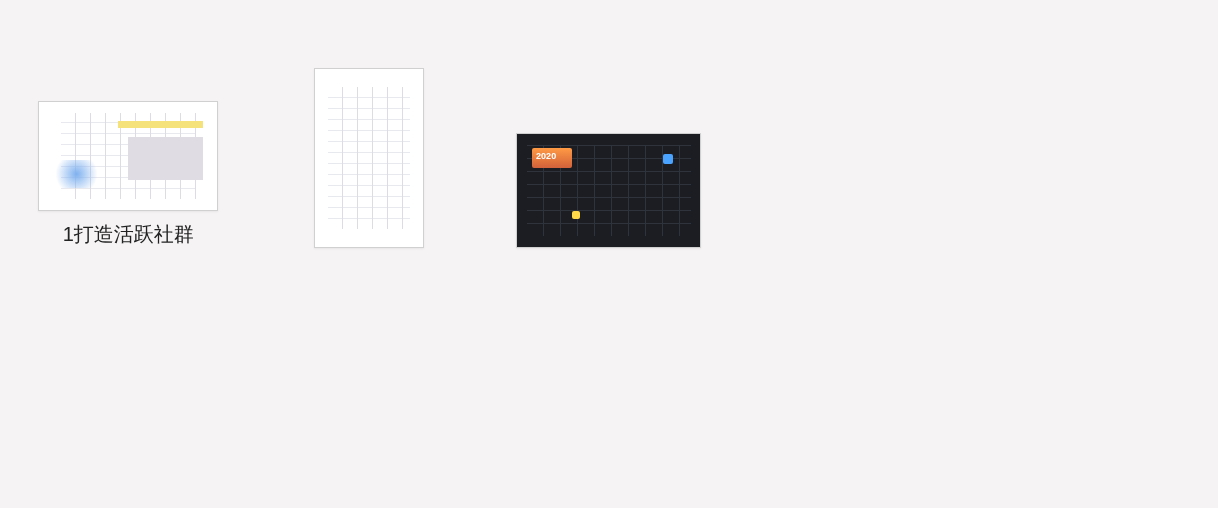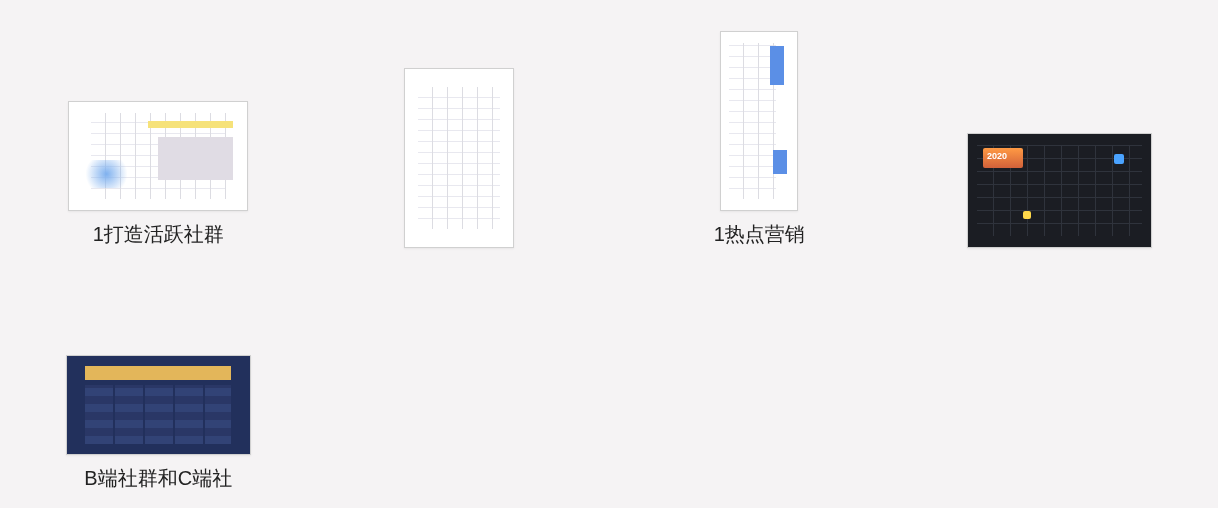--- a/index.html
+++ b/index.html
@@ -12,21 +12,21 @@
       width: 1218px;
       height: 508px;
       background: #f5f3f4;
       font-family: "Microsoft YaHei", Arial, sans-serif;
       padding: 10px 20px;
       overflow: hidden;
     }
     
     .grid {
       display: grid;
-      grid-template-columns: repeat(4, 1fr);
+      grid-template-columns: repeat(5, 1fr);
       grid-template-rows: repeat(2, 1fr);
       gap: 0;
       column-gap: 24px;
       width: 100%;
     }
     
     .file-item {
       display: flex;
       flex-direction: column;
       align-items: center;
@@ -129,49 +129,30 @@
 
   <div class="file-item">
     <div class="thumb-wrap">
       <div class="thumb" style="width:110px;height:180px;">
         <div class="mm-center"></div>
       </div>
     </div>
   </div>
 
 
-  <div class="file-item">
-    <div class="thumb-wrap">
-      <div class="thumb" style="width:78px;height:180px;">
-        <div class="mm-center" style="inset:6% 28% 6% 10%;"></div>
-        <div class="accent-blue-rect-top"></div>
-        <div class="accent-blue-rect-bot"></div>
-      </div>
-    </div>
-    <div class="label">1热点营销</div>
-  </div>
 
 
 
 
 
   <div class="file-item">
     <div class="thumb-wrap">
       <div class="thumb dark-thumb" style="width:185px;height:115px;">
         <div class="dark-grid"></div>
         <div class="dark-accent1"></div>
         <div class="dark-accent2"></div>
         <div class="dark-accent3"></div>
       </div>
     </div>
   </div>
 
-  <div class="file-item">
-    <div class="thumb-wrap">
-      <div class="thumb navy-thumb" style="width:185px;height:100px;">
-        <div class="navy-header"></div>
-        <div class="navy-rows"></div>
-      </div>
-    </div>
-    <div class="label">B端社群和C端社</div>
-  </div>
 
 </div>
 
 </body></html>

